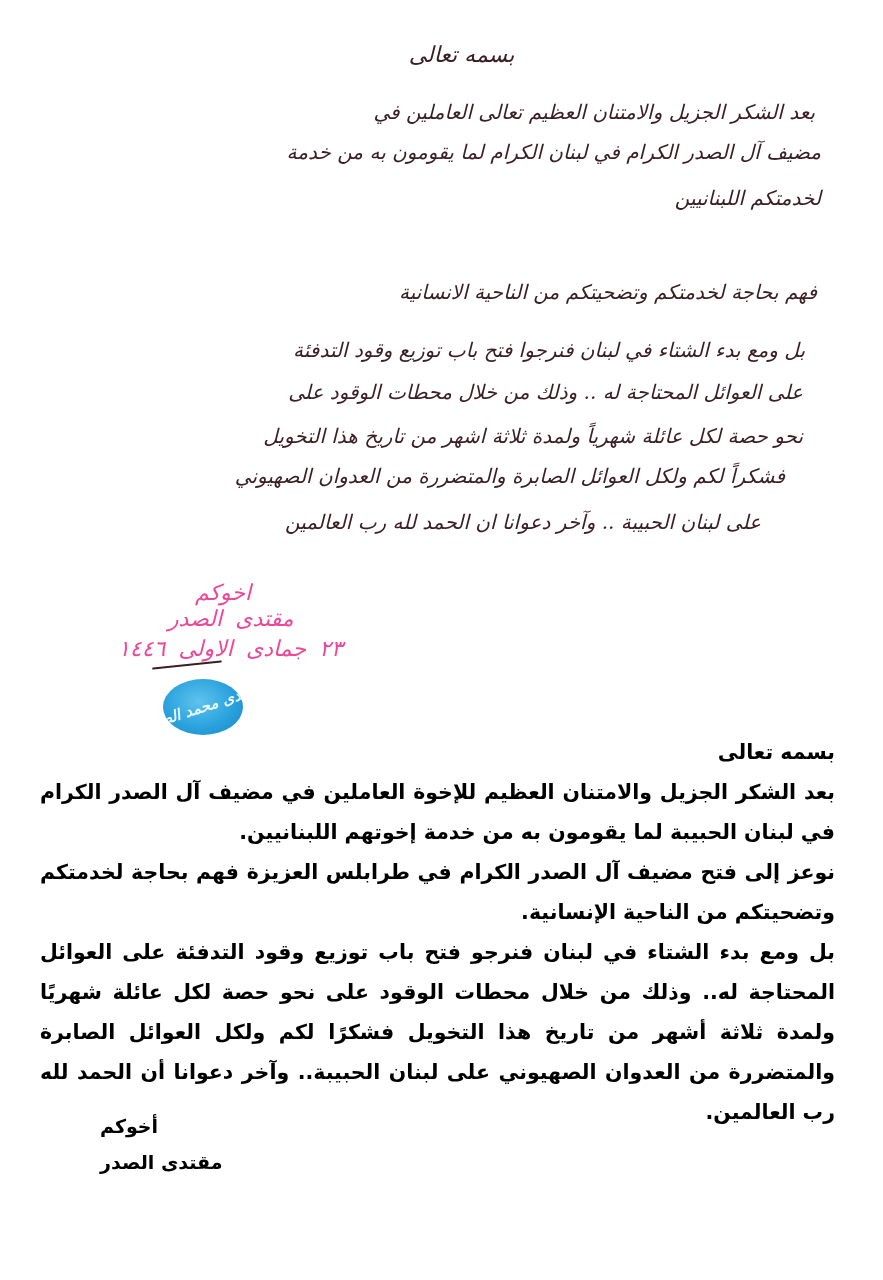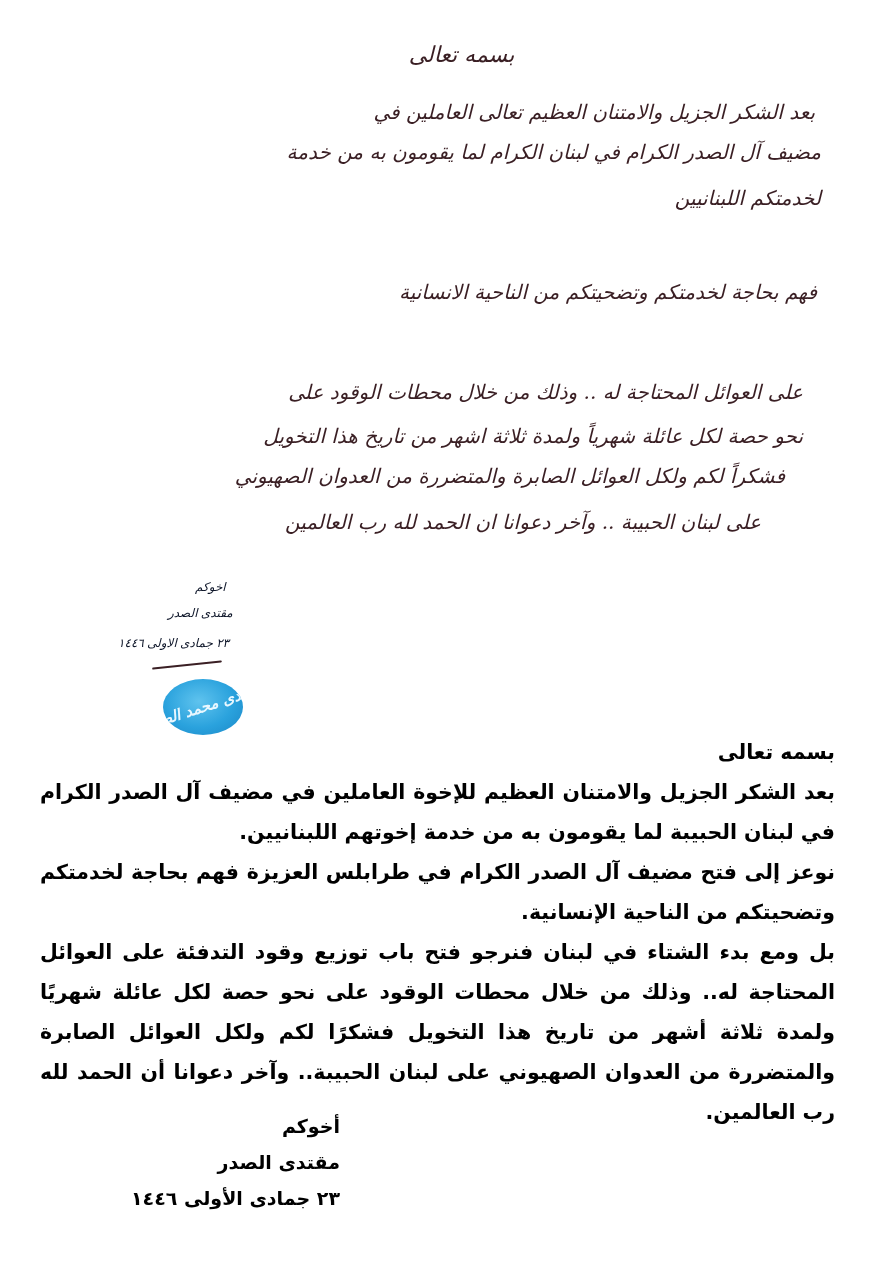--- a/index.html
+++ b/index.html
@@ -47,25 +47,25 @@
     .hw-l5 { top: 280px; right: 66px; }
     .hw-l6 { top: 338px; right: 78px; }
     .hw-l7 { top: 380px; right: 80px; margin-left: 9px; }
     .hw-l8 { top: 424px; right: 80px; }
     .hw-l9 { top: 464px; right: 98px; }
     .hw-l10 { top: 510px; right: 122px; }
 
     .hw-sign {
       position: absolute;
       direction: rtl;
-      font-family: Liberation Sans, sans-serif;
+      font-family: Liberation Mono, monospace;
       font-style: italic;
-      color: #0f172a;
+      color: #ec4899;
       white-space: nowrap;
-      font-size: 12px;
+      font-size: 22px;
     }
     .hw-sign-1 { top: 580px; left: 195px; }
     .hw-sign-2 { top: 606px; left: 168px; }
     .hw-sign-3 { top: 636px; left: 118px; }
     .hw-underline {
       position: absolute;
       top: 664px; left: 152px;
       width: 70px; height: 2px;
       background: #3a1f24;
       transform: rotate(-6deg);
@@ -116,38 +116,39 @@
     .typed .t-heading {
       text-align: right;
       margin-right: 0;
     }
     .signoff {
       position: absolute;
       left: 100px;
       width: 240px;
       top: 1108px;
       direction: rtl;
-      text-align: right;
+      text-align: left;
       font-family: "DejaVu Sans", sans-serif;
       font-weight: bold;
       font-size: 19px;
       line-height: 36px;
     }
     .signoff div { margin: 0; }
   </style>
 </head>
 <body>
 
 <div class="scan">
   <div class="hw hw-heading">بسمه تعالى</div>
 
   <div class="hw hw-line hw-l1">بعد الشكر الجزيل والامتنان العظيم تعالى العاملين في</div>
   <div class="hw hw-line hw-l2">مضيف آل الصدر الكرام في لبنان الكرام لما يقومون به من خدمة</div>
   <div class="hw hw-line hw-l3">لخدمتكم اللبنانيين</div>
   <div class="hw hw-line hw-l5">فهم بحاجة لخدمتكم وتضحيتكم من الناحية الانسانية</div>
+  <div class="hw hw-line hw-l6">بل ومع بدء الشتاء في لبنان فنرجوا فتح باب توزيع وقود التدفئة</div>
   <div class="hw hw-line hw-l7">على العوائل المحتاجة له .. وذلك من خلال محطات الوقود على</div>
   <div class="hw hw-line hw-l8">نحو حصة لكل عائلة شهرياً ولمدة ثلاثة اشهر من تاريخ هذا التخويل</div>
   <div class="hw hw-line hw-l9">فشكراً لكم ولكل العوائل الصابرة والمتضررة من العدوان الصهيوني</div>
   <div class="hw hw-line hw-l10">على لبنان الحبيبة .. وآخر دعوانا ان الحمد لله رب العالمين</div>
 
   <div class="hw-sign hw-sign-1">اخوكم</div>
   <div class="hw-sign hw-sign-2">مقتدى الصدر</div>
   <div class="hw-sign hw-sign-3">٢٣ جمادى الاولى ١٤٤٦</div>
   <div class="hw-underline"></div>
 
@@ -159,14 +160,13 @@
 <div class="typed">
   <p class="t-heading">بسمه تعالى</p>
   <p>بعد الشكر الجزيل والامتنان العظيم للإخوة العاملين في مضيف آل الصدر الكرام في لبنان الحبيبة لما يقومون به من خدمة إخوتهم اللبنانيين.</p>
   <p>نوعز إلى فتح مضيف آل الصدر الكرام في طرابلس العزيزة فهم بحاجة لخدمتكم وتضحيتكم من الناحية الإنسانية.</p>
   <p>بل ومع بدء الشتاء في لبنان فنرجو فتح باب توزيع وقود التدفئة على العوائل المحتاجة له.. وذلك من خلال محطات الوقود على نحو حصة لكل عائلة شهريًا ولمدة ثلاثة أشهر من تاريخ هذا التخويل فشكرًا لكم ولكل العوائل الصابرة والمتضررة من العدوان الصهيوني على لبنان الحبيبة.. وآخر دعوانا أن الحمد لله رب العالمين.</p>
 </div>
 
 <div class="signoff">
   <div>أخوكم</div>
   <div>مقتدى الصدر</div>
-  <div>٢٣ جمادى الأولى ١٤٤٦</div>
 </div>
 
 </body></html>

